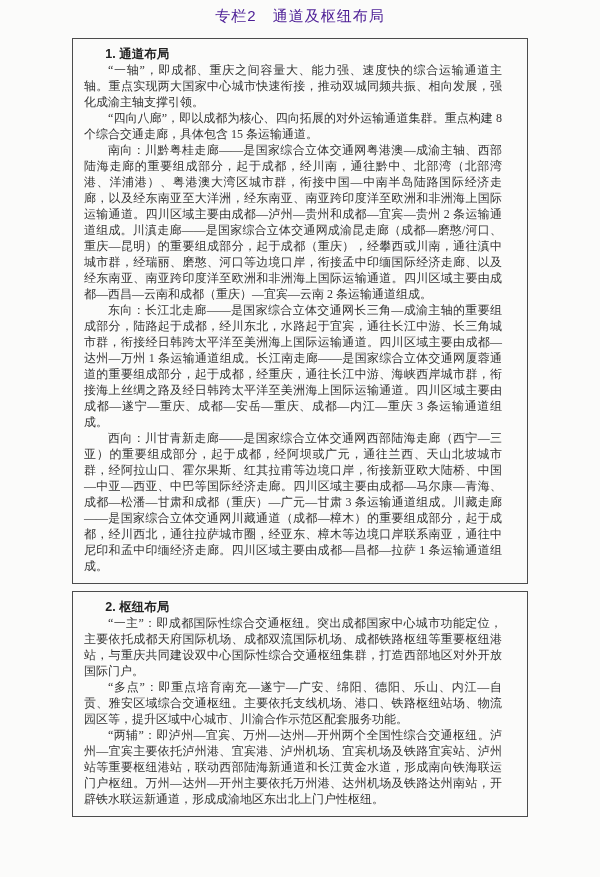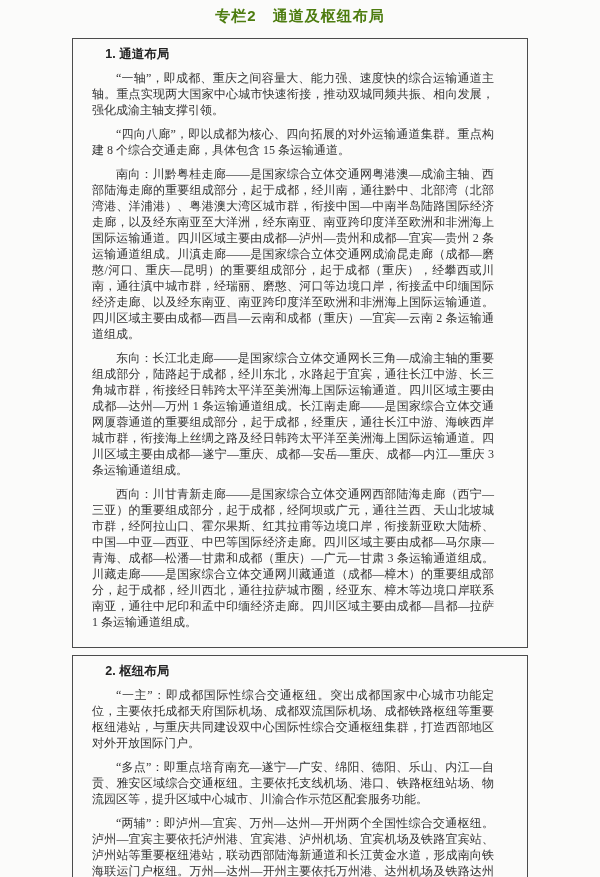--- a/index.html
+++ b/index.html
@@ -14,22 +14,22 @@
     box-sizing: border-box;
     padding-top: 7px;
     background: #fbfbfa;
     color: #2e2e2e;
     overflow: hidden;
   }
   .title {
     margin: 0 0 12px 0;
     text-align: center;
     font-size: 15px;
-    font-weight: bold;
-    color: #4d7c0f;
+    font-weight: normal;
+    color: #4c1d95;
     letter-spacing: 1px;
     font-family: "Liberation Sans", "DejaVu Sans", sans-serif;
   }
   .box {
     width: 456px;
     box-sizing: border-box;
     margin: 0 auto 7px auto;
     border: 1px solid #4c4c4c;
     padding: 7px 25px 9px 11px;
     background: #fbfbfa;
@@ -37,21 +37,21 @@
   .box-heading {
     margin: 0;
     font-size: 12.5px;
     font-weight: bold;
     color: #222;
     text-indent: 1.7em;
     line-height: 16px;
     font-family: "Liberation Sans", "DejaVu Sans", sans-serif;
   }
   .para {
-    margin: 8px;
+    margin: 0;
     font-size: 12px;
     line-height: 16px;
     text-align: justify;
     text-indent: 2em;
     color: #333;
     word-break: break-all;
   }
 </style>
 </head>
 <body>

